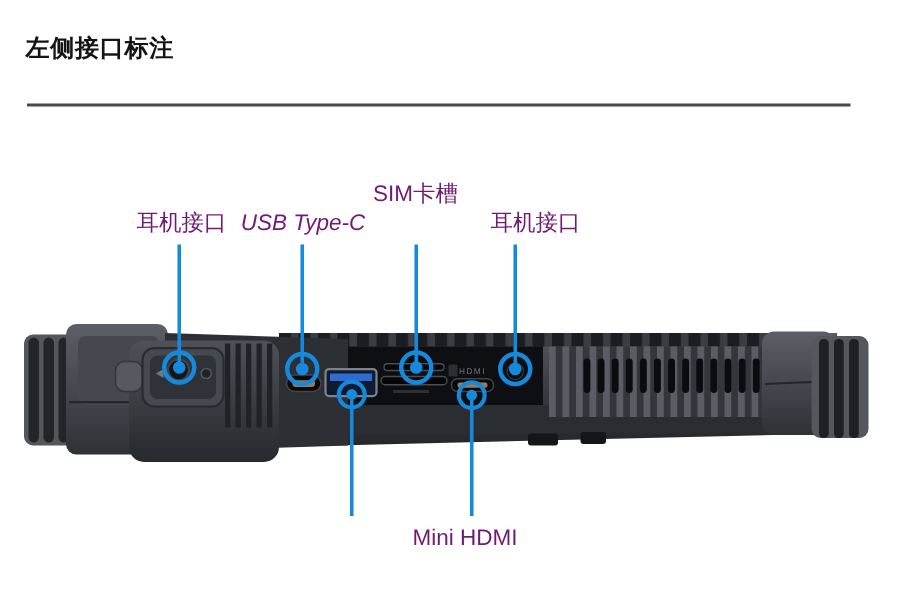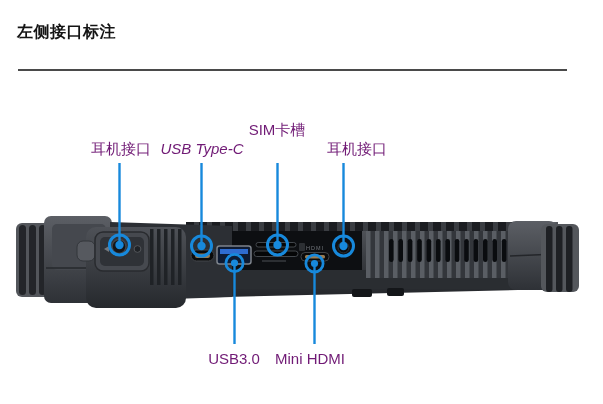--- a/index.html
+++ b/index.html
@@ -42,21 +42,20 @@
   <div>USB Type-C</div>
 </div>
 <div class="callout-label lbl-simtf">
   <div>SIM卡槽</div>
 </div>
 <div class="callout-label lbl-headphone">
   <div>耳机接口</div>
 </div>
 
 <div class="callout-label lbl-usba">
-  <div>USB3.0</div>
 </div>
 <div class="callout-label lbl-hdmi">
   <div>Mini HDMI</div>
 </div>
 
 <svg class="device-svg" viewBox="0 0 603 404">
   <defs>
     <linearGradient id="bodyGrad" x1="0" y1="0" x2="0" y2="1">
       <stop offset="0" stop-color="#55585e"></stop>
       <stop offset="0.45" stop-color="#3a3d42"></stop>

